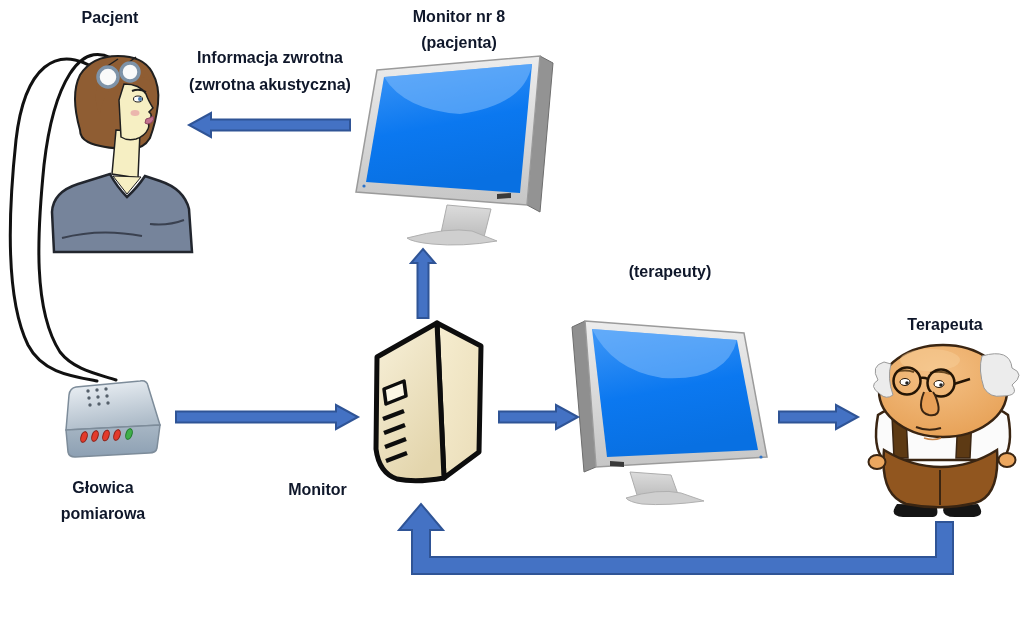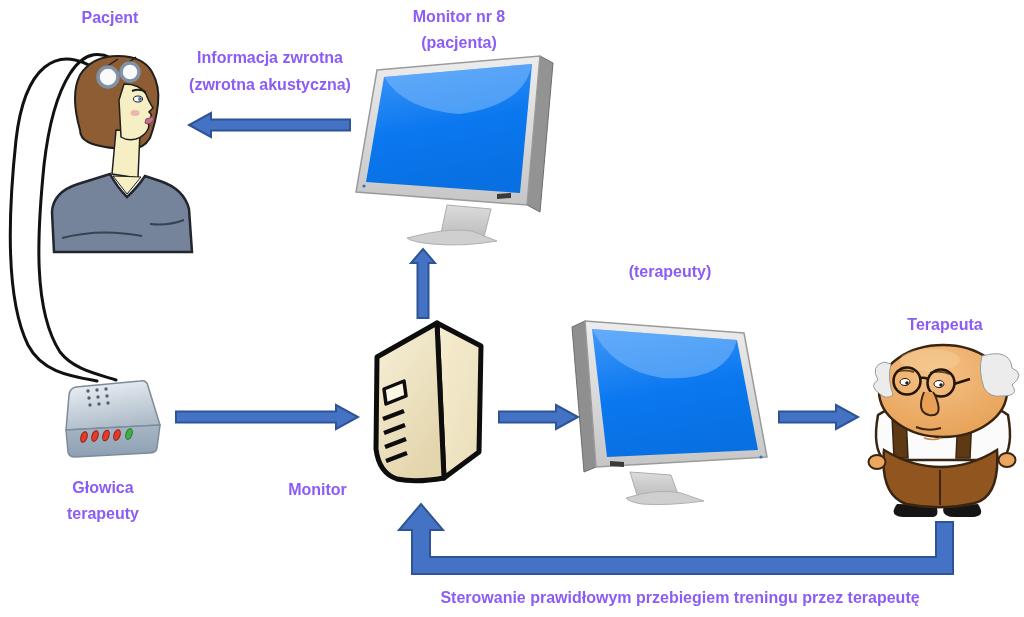--- a/index.html
+++ b/index.html
@@ -2,21 +2,21 @@
 <html><head>
 <meta charset="utf-8">
 <style>
   html,body{margin:0;padding:0;background:#fff;}
   .stage{
     position:relative;width:1024px;height:617px;background:#ffffff;
     font-family:"Liberation Sans", sans-serif;overflow:hidden;
   }
   .stage svg{position:absolute;left:0;top:0;}
   .lbl{
-    position:absolute;color:#8b5cf6;font-weight:bold;font-size:16px;
+    position:absolute;color:#0f172a;font-weight:bold;font-size:16px;
     text-align:center;line-height:26px;white-space:nowrap;
   }
   .lbl .ln{display:block;}
 </style>
 </head>
 <body>
 
 <div class="stage">
 
   <svg width="1024" height="617" viewBox="0 0 1024 617">
@@ -192,18 +192,17 @@
     <span class="ln">(terapeuty)</span>
   </div>
 
   <div class="lbl" style="left:880px;top:312px;width:130px;">Terapeuta</div>
 
 
   <div class="lbl" style="left:265px;top:477px;width:105px;">Monitor</div>
 
   <div class="lbl" style="left:28px;top:475px;width:150px;">
     <span class="ln">Głowica</span>
-    <span class="ln">terapeuty</span>
-  </div>
-
-  <div class="lbl" style="left:350px;top:585px;width:660px;">Sterowanie prawidłowym przebiegiem treningu przez terapeutę</div>
+    <span class="ln">pomiarowa</span>
+  </div>
+
 
 </div>
 
 </body></html>

